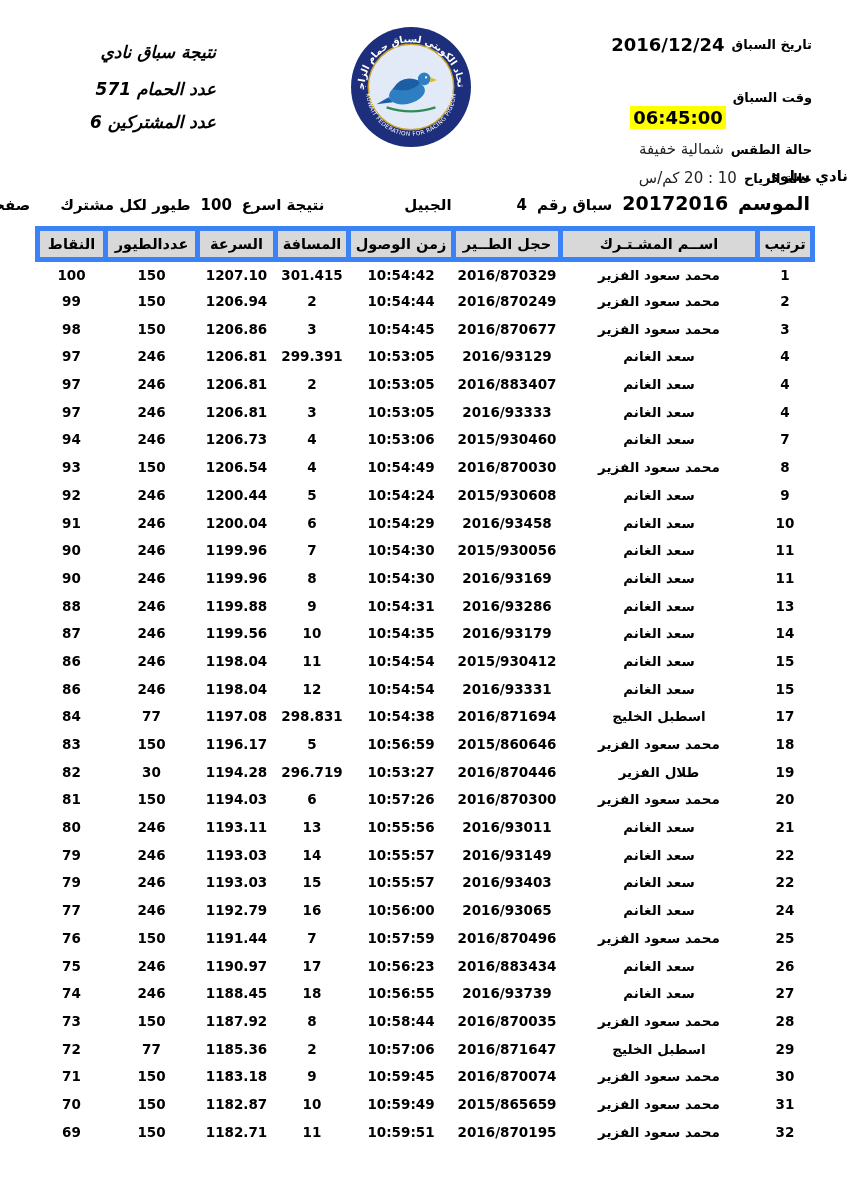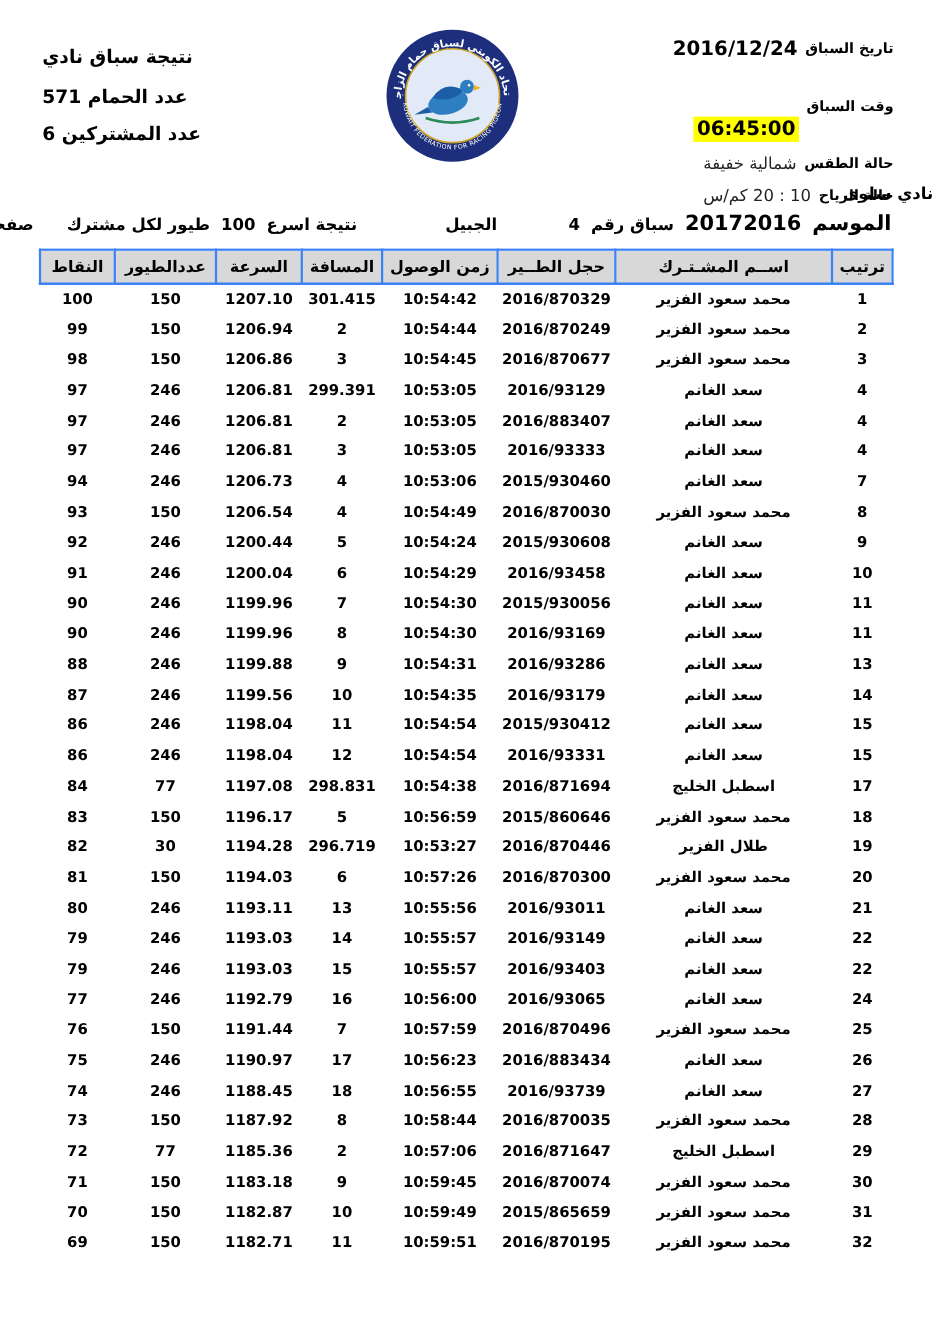--- a/index.html
+++ b/index.html
@@ -5,21 +5,21 @@
   * { margin:0; padding:0; box-sizing:border-box; }
   html,body { background:#ffffff; }
   body {
     width:848px; height:1200px;
     font-family:"DejaVu Sans", sans-serif;
     color:#000;
   }
   .page { position:relative; width:848px; height:1200px; background:#fff; overflow:hidden; direction:rtl; }
 
   
-  .title-block { position:absolute; top:42px; left:38px; width:178px; text-align:left; direction:rtl; }
+  .title-block { position:absolute; top:42px; left:38px; width:178px; text-align:right; direction:rtl;font-style:italic; }
   .title-main { font-size:17px; font-weight:bold; margin-bottom:17px; }
   .title-sub  { font-size:17px; font-weight:bold; margin-bottom:13px; white-space:nowrap; }
 
   
   .logo-wrap { position:absolute; top:26px; left:350px; width:122px; height:122px; }
   .logo-wrap svg { width:122px; height:122px; display:block; }
 
   
   .info-block { position:absolute; top:34px; right:36px; width:182px; direction:rtl; }
   .info-row { display:flex; align-items:center; margin-bottom:11px; white-space:nowrap; }
@@ -40,21 +40,21 @@
   .hl-location { margin-right:55px; }
   .hl-result-label { margin-right:70px; }
   .hl-page-label { margin-right:20px; }
 
   
   .results-table {
     position:absolute; top:226px; left:35px;
     width:775px; border-collapse:collapse; direction:rtl; table-layout:fixed;
   }
   .results-table th {
-    background:#d8d8d8; border:2px solid #3b82f6;
+    background:#d8d8d8; border:5px solid #3b82f6;
     font-size:14.5px; font-weight:bold; height:31px; padding:2px 3px;
     text-align:center; overflow:hidden;
   }
   .results-table td {
     font-size:13.5px; font-weight:bold; text-align:center;
     height:27.7px; padding:0 3px; border:none; overflow:hidden; white-space:nowrap;
   }
 </style>
 </head>
 <body>

